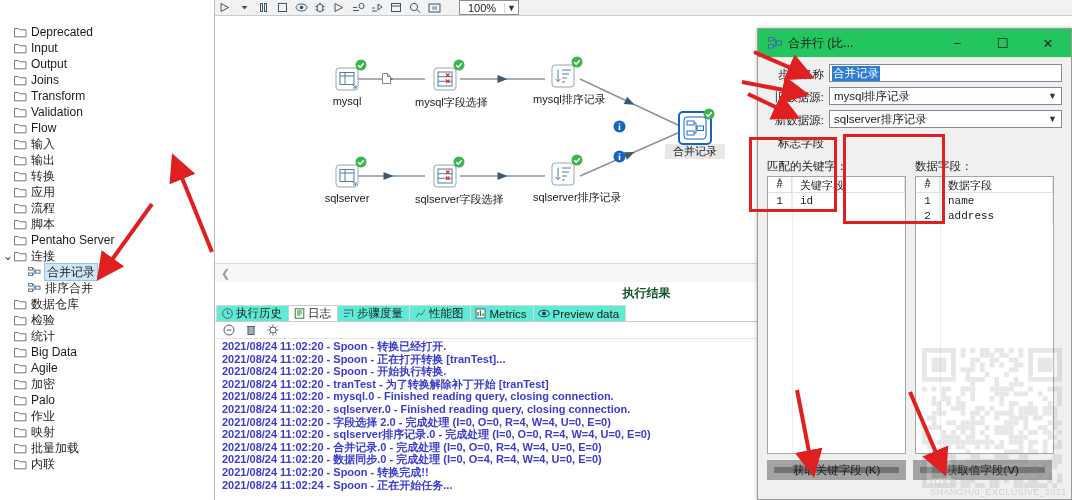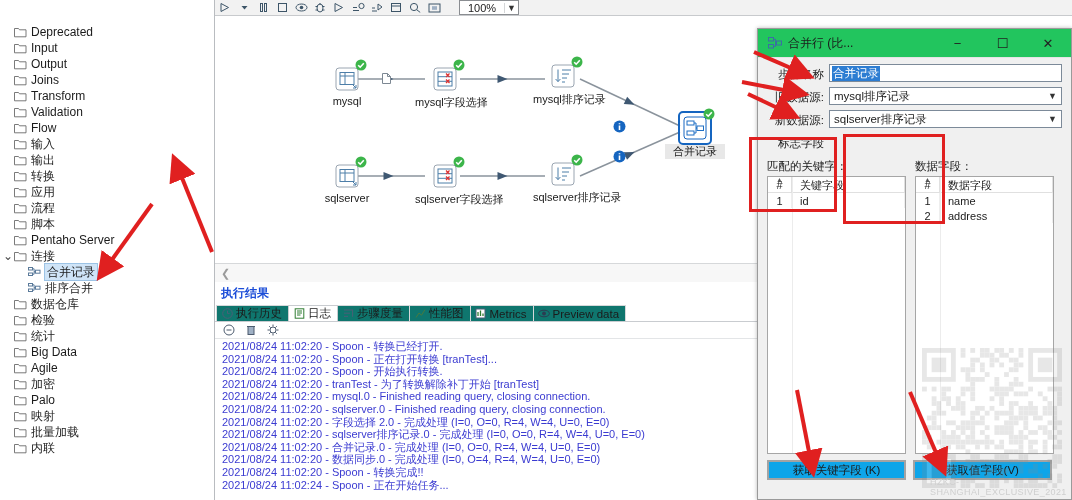--- a/index.html
+++ b/index.html
@@ -39,32 +39,32 @@
   .ttool { width:16px; height:15px; display:inline-flex; align-items:center; justify-content:center; }
   .zoom-combo { display:flex; align-items:center; margin-left:14px; border:1px solid #8a8d91; background:#fff; height:15px; }
   .zoom-val { width:44px; text-align:center; font-size:11px; color:#222; }
   .zoom-arrow { width:14px; text-align:center; font-size:9px; color:#333; border-left:1px solid #d4d6d8; }
 
   .canvas { position:absolute; left:0; top:17px; right:0; height:246px; background:#fff; overflow:hidden; }
   .sep-row { position:absolute; left:0; top:263px; right:0; height:19px; background:#f7f7f7; border-top:1px solid #d6d8da; }
   .sep-row .collapse { position:absolute; left:6px; top:3px; font-size:11px; color:#9b9b9b; }
 
   .results { position:absolute; left:0; top:282px; right:0; bottom:0; background:#fff; }
-  .results-title { font-size:12px; font-weight:bold; color:#1d4ed8; padding:3px 0 3px 6px; }
+  .results-title { font-size:12px; font-weight:bold; color:#14532d; padding:3px 0 3px 6px;text-align:center; }
   .tabs { display:flex; align-items:flex-end; height:17px; border-bottom:1px solid #c9ccd0; padding-left:1px; }
   .tab { display:flex; align-items:center; gap:3px; height:16px; padding:0 6px 0 4px; font-size:11.5px;
-         color:#1b1b1b; border:1px solid #d6d8da; border-bottom:none; background:#0f766e; margin-right:-1px; white-space:nowrap;}
+         color:#1b1b1b; border:1px solid #d6d8da; border-bottom:none; background:#5eead4; margin-right:-1px; white-space:nowrap;}
   .tab.active { background:#fff; border-color:#c9ccd0; position:relative; z-index:2; }
   .tab .tico { width:12px; height:12px; display:inline-flex; align-items:center; justify-content:center; }
 
   .log-toolbar { height:17px; display:flex; align-items:center; gap:9px; padding:0 0 0 7px; border-bottom:1px solid #e3e5e7; }
   .log-toolbar .lt { width:13px; height:13px; display:inline-flex; align-items:center; justify-content:center; }
 
   .log-area { position:absolute; left:0; top:57px; right:0; bottom:0; overflow:hidden; background:#fff; padding-top:1px; }
-  .log-line { font-size:11px; line-height:12.6px; white-space:nowrap; padding-left:7px; color:#3b3bd1; }
+  .log-line { font-size:11px; line-height:12.6px; white-space:nowrap; padding-left:7px; color:#3b3bd1;font-weight:bold; }
 
   
   .node { position:absolute; text-align:center; }
   .node .box { width:30px; height:30px; margin:0 auto; position:relative; }
   .node .nlabel { font-size:11px; color:#202020; margin-top:1px; white-space:nowrap; }
   .node.selected .box { outline:2px solid #1565c0; outline-offset:0px; border-radius:3px; }
   .node.selected .nlabel { background:#e8e8e8; }
   .chk { position:absolute; right:-5px; top:-5px; width:12px; height:12px; }
 
   
@@ -80,38 +80,38 @@
   .frow { display:flex; align-items:flex-end; height:18px; margin-bottom:5px; }
   .flabel { width:62px; text-align:right; font-size:11.5px; color:#1b1b1b; padding-right:5px; white-space:nowrap; }
   .finput { flex:1; height:18px; border:1px solid #7c8a99; background:#fff; font-size:11.5px; padding:0 2px;
             display:flex; align-items:center; font-family:inherit; }
   .finput .sel { background:#2d7dd2; color:#fff; padding:0 1px; }
   .fcombo { flex:1; height:18px; border:1px solid #7c8a99; background:#fff; font-size:11.5px;
             display:flex; align-items:center; justify-content:space-between; padding:0 2px 0 4px; }
   .fcombo .carrow { font-size:9px; color:#333; padding-right:2px; }
 
   .tbl-area { display:flex; gap:9px; padding:3px 9px 0 9px; }
-  .tbl-col { width:139px; }
+  .tbl-col { width:139px;font-family:Liberation Mono, monospace; }
   .tbl-cap { font-size:11.5px; color:#1b1b1b; margin-bottom:2px; }
   .grid { border:1px solid #a6a6a6; background:#fff; height:278px; position:relative; overflow:hidden; }
   .grid-head { display:flex; height:16px; background:#fff; border-bottom:1px solid #e0e0e0; }
   .gh { font-size:11px; color:#1b1b1b; display:flex; align-items:center; justify-content:center;
         border-right:1px solid #e0e0e0; height:16px; }
   .gh.num { width:24px; position:relative; }
   .gh.num .caret { position:absolute; top:-1px; left:50%; transform:translateX(-50%); font-size:7px; color:#555; }
   .gh.nm { flex:1; justify-content:flex-start; padding-left:8px; }
   .grow { display:flex; height:15px; }
   .gc { font-size:11px; color:#1b1b1b; display:flex; align-items:center; height:15px;
         border-right:1px solid #eeeeee; }
   .gc.num { width:24px; justify-content:center; }
   .gc.nm { flex:1; padding-left:8px; }
   .grid .vline { position:absolute; top:0; bottom:0; left:24px; width:1px; background:#ececec; }
 
   .dlg-btns { display:flex; gap:7px; padding:6px 9px 0 9px; }
-  .dbtn { width:139px; height:20px; border:2px solid #a3a3a3; background:#0ea5e9; font-size:11.5px;
+  .dbtn { width:139px; height:20px; border:7px solid #a3a3a3; background:#737373; font-size:11.5px;
           display:flex; align-items:center; justify-content:center; color:#1b1b1b; font-family:inherit; }
 
   
   .anno { position:absolute; pointer-events:none; }
   .redbox { position:absolute; border:3px solid #e02020; pointer-events:none; }
 
   
   .qr { position:absolute; left:922px; top:348px; width:140px; height:140px; opacity:.20; }
   .wm-text { position:absolute; left:930px; top:477px; font-size:9px; color:#cfcfcf; letter-spacing:.4px;
              font-family:"Liberation Sans",sans-serif; }
@@ -291,20 +291,27 @@
               <path d="M0.5 2.5h4l1 1.3h6.5v7H0.5z" fill="#fff" stroke="#6b6b6b" stroke-width="0.9"></path>
             </svg></span>
           <span class="tlabel">加密</span>
         </div>
         <div class="tnode">
           <span class="arrow"></span>
           <span class="folder-ico"><svg width="13" height="12" viewBox="0 0 13 12">
               <path d="M0.5 2.5h4l1 1.3h6.5v7H0.5z" fill="#fff" stroke="#6b6b6b" stroke-width="0.9"></path>
             </svg></span>
           <span class="tlabel">Palo</span>
+        </div>
+        <div class="tnode">
+          <span class="arrow"></span>
+          <span class="folder-ico"><svg width="13" height="12" viewBox="0 0 13 12">
+              <path d="M0.5 2.5h4l1 1.3h6.5v7H0.5z" fill="#fff" stroke="#6b6b6b" stroke-width="0.9"></path>
+            </svg></span>
+          <span class="tlabel">作业</span>
         </div>
         <div class="tnode">
           <span class="arrow"></span>
           <span class="folder-ico"><svg width="13" height="12" viewBox="0 0 13 12">
               <path d="M0.5 2.5h4l1 1.3h6.5v7H0.5z" fill="#fff" stroke="#6b6b6b" stroke-width="0.9"></path>
             </svg></span>
           <span class="tlabel">映射</span>
         </div>
         <div class="tnode">
           <span class="arrow"></span>

